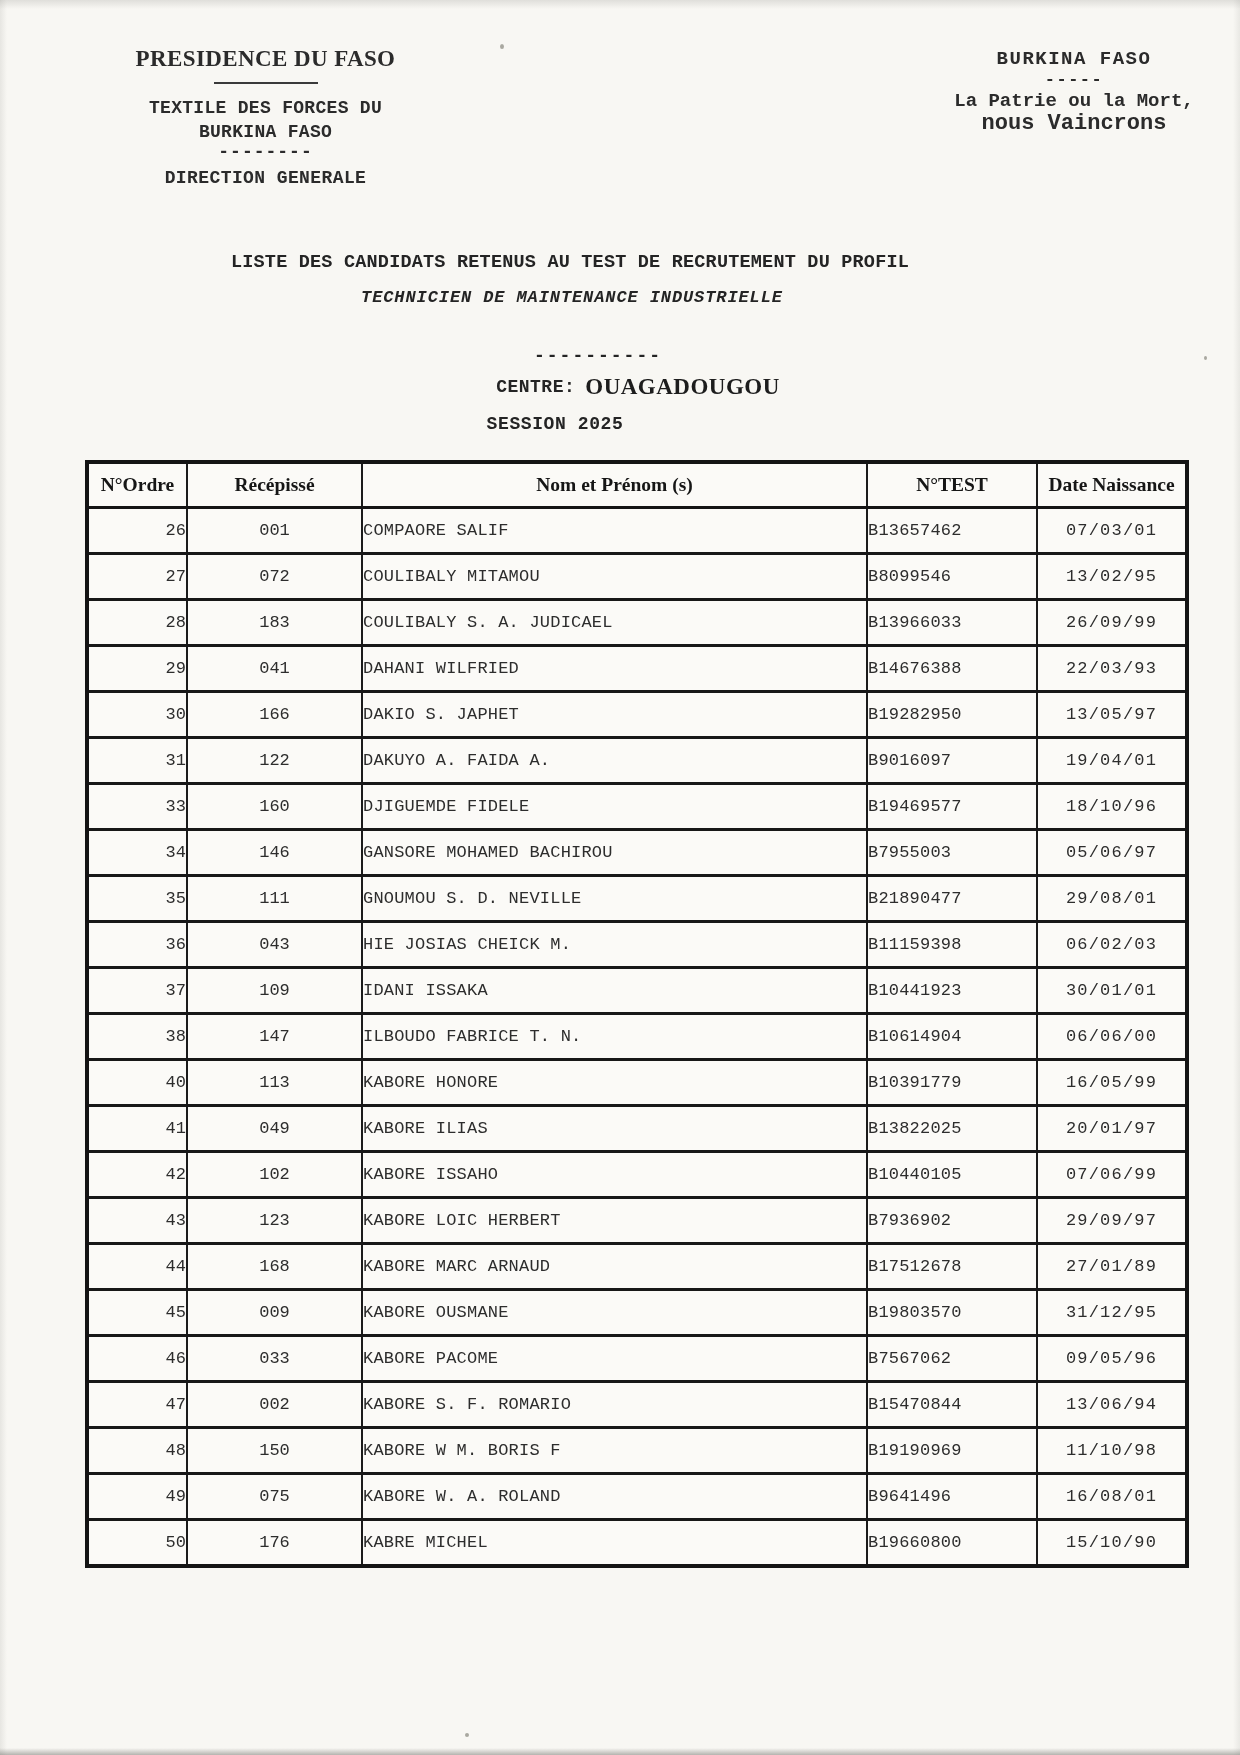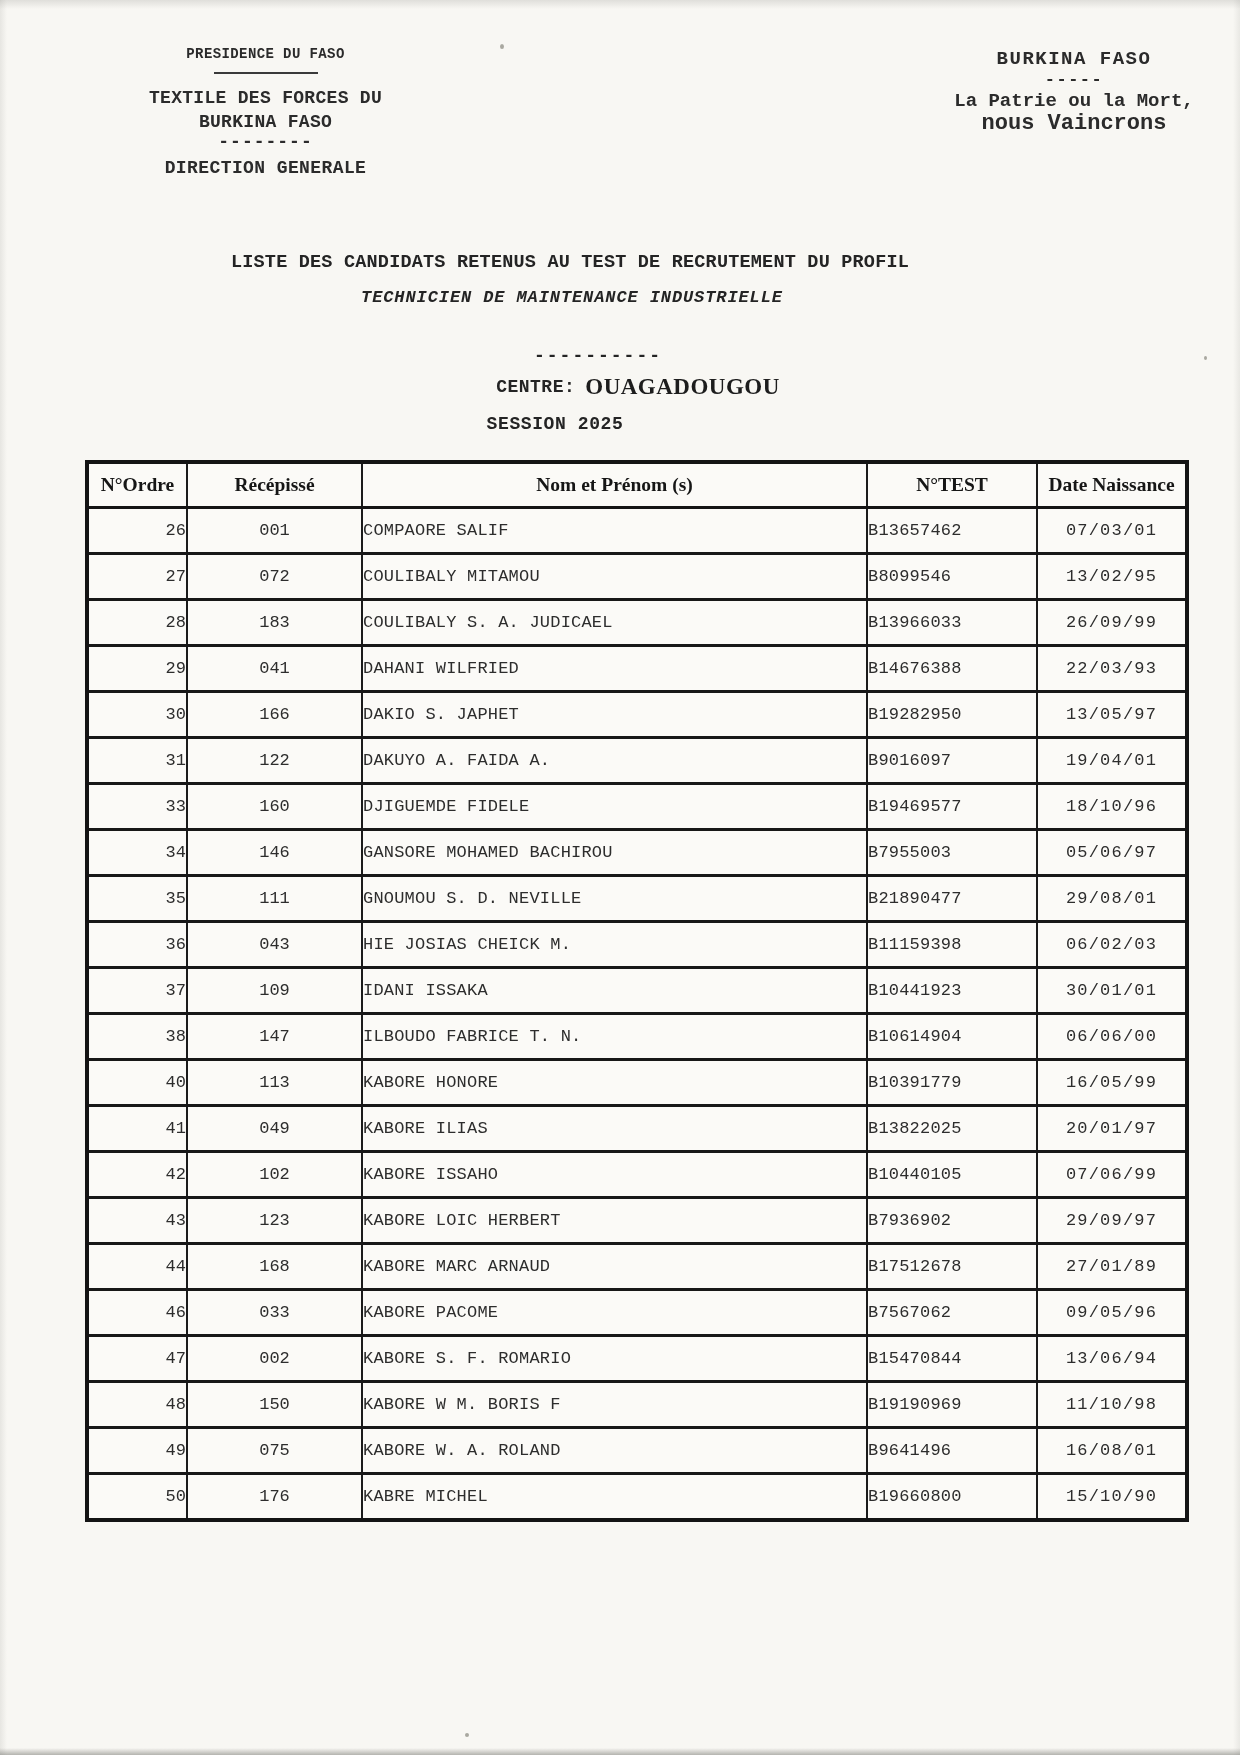--- a/index.html
+++ b/index.html
@@ -10,21 +10,21 @@
       linear-gradient(0deg,   rgba(105,105,100,0.48) 0px, rgba(105,105,100,0) 7px),
       linear-gradient(90deg,  rgba(125,125,120,0.14) 0px, rgba(125,125,120,0) 7px),
       linear-gradient(270deg, rgba(125,125,120,0.12) 0px, rgba(125,125,120,0) 7px),
       #f8f7f3;
     color:#272727;
     font-family:"Liberation Mono","DejaVu Sans Mono",monospace;
   }
 
   
   .hdr-left { position:absolute; left:113px; top:46px; width:305px; text-align:center; font-weight:700; color:#2b2b2b; }
-  .hdr-left .l1 { font-size:14px; letter-spacing:0.4px; }
+  .hdr-left .l1 { font-size:23px; letter-spacing:0.4px;font-family:Liberation Serif, serif; }
   .hdr-left .rule { width:104px; height:2px; background:#3a3a3a; margin:10px auto 12px auto; }
   .hdr-left .l2, .hdr-left .l3 { font-size:18px; letter-spacing:0.3px; line-height:24px; }
   .hdr-left .dashes { font-size:18px; letter-spacing:1px; line-height:16px; }
   .hdr-left .l4 { font-size:18px; letter-spacing:0.4px; margin-top:8px; }
 
   .hdr-right { position:absolute; left:928px; top:48px; width:292px; text-align:center; font-weight:700; color:#2b2b2b; }
   .hdr-right .r1 { font-size:19px; letter-spacing:1.5px; }
   .hdr-right .dashes { font-size:17px; letter-spacing:1.5px; line-height:14px; margin-top:3px; }
   .hdr-right .r2 { font-size:19px; margin-top:3px; }
   .hdr-right .r3 { font-size:22px; line-height:23px; }
@@ -228,20 +228,27 @@
             <td class="col-date">29/09/97</td>
           </tr>
           <tr>
             <td class="col-ordre">44</td>
             <td class="col-recepisse">168</td>
             <td class="col-nom">KABORE MARC ARNAUD</td>
             <td class="col-cnib">B17512678</td>
             <td class="col-date">27/01/89</td>
           </tr>
           <tr>
+            <td class="col-ordre">45</td>
+            <td class="col-recepisse">009</td>
+            <td class="col-nom">KABORE OUSMANE</td>
+            <td class="col-cnib">B19803570</td>
+            <td class="col-date">31/12/95</td>
+          </tr>
+          <tr>
             <td class="col-ordre">46</td>
             <td class="col-recepisse">033</td>
             <td class="col-nom">KABORE PACOME</td>
             <td class="col-cnib">B7567062</td>
             <td class="col-date">09/05/96</td>
           </tr>
           <tr>
             <td class="col-ordre">47</td>
             <td class="col-recepisse">002</td>
             <td class="col-nom">KABORE S. F. ROMARIO</td>

